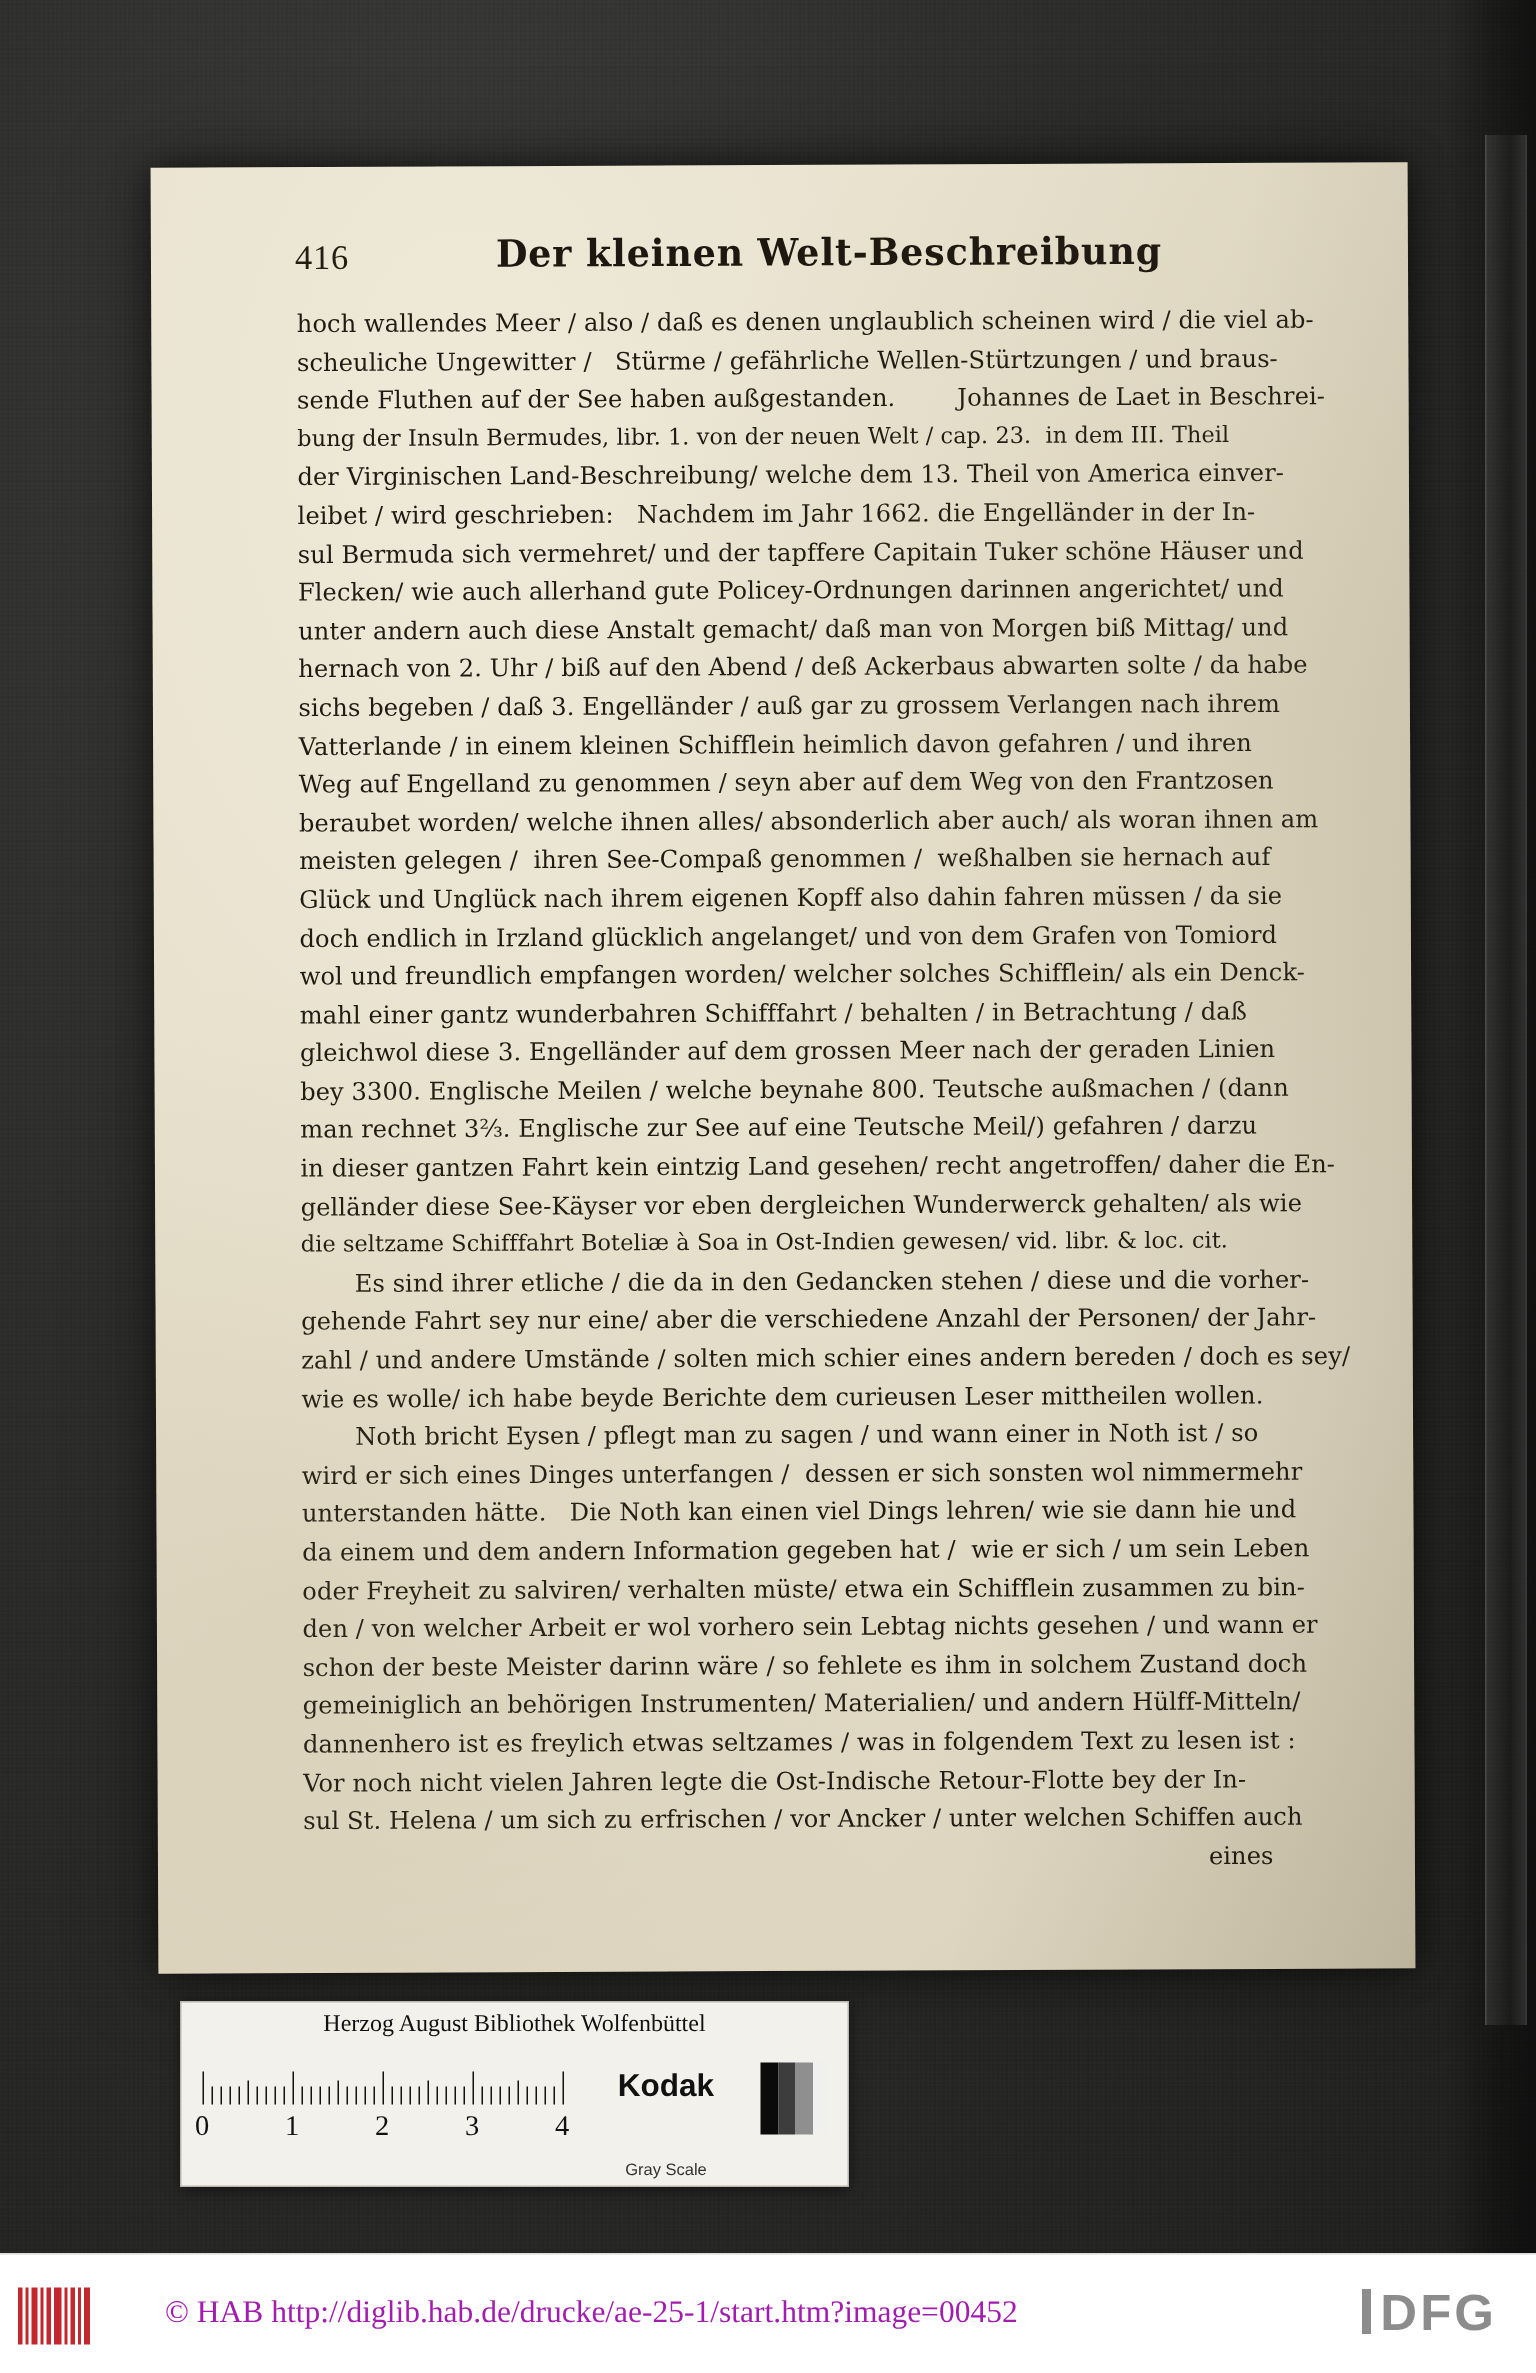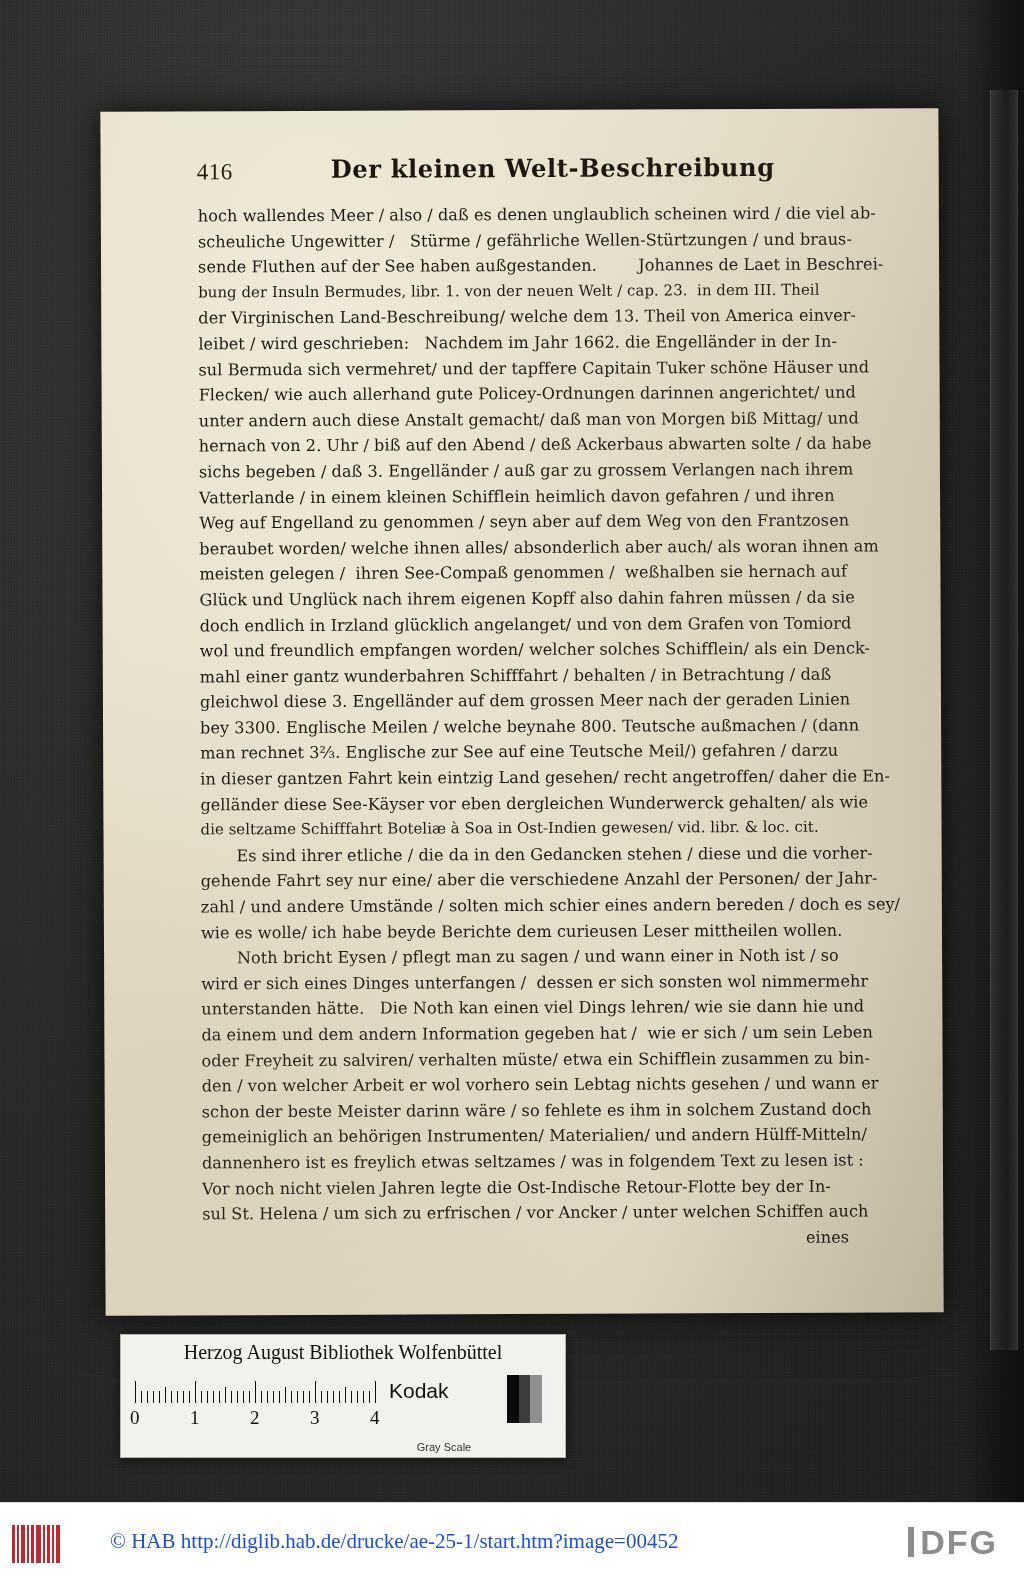--- a/index.html
+++ b/index.html
@@ -145,21 +145,21 @@
     background: #f2f1ec;
     border: 1px solid #b9b6ac;
     box-shadow: 0 2px 10px rgba(0,0,0,0.5);
   }
   .target-title {
     position: absolute;
     left: 0; top: 6px;
     width: 444px;
     text-align: center;
     font-family: "Liberation Serif", serif;
-    font-size: 20px;
+    font-size: 16px;
     color: #111;
   }
   .ruler {
     position: absolute;
     left: 14px;
     top: 42px;
     width: 240px;
     height: 26px;
   }
   .ruler .tick {
@@ -180,22 +180,23 @@
     top: 0;
     font-family: "Liberation Serif", serif;
     font-size: 19px;
     color: #111;
   }
   .kodak-label {
     position: absolute;
     left: 268px;
     top: 44px;
     width: 110px;
+    text-align: center;
     font-family: "Liberation Sans", sans-serif;
-    font-weight: normal;
+    font-weight: bold;
     font-size: 21px;
     color: #111;
   }
   .kodak-sub {
     position: absolute;
     left: 268px;
     top: 70px;
     width: 110px;
     text-align: center;
     font-family: "Liberation Sans", sans-serif;
@@ -222,21 +223,21 @@
     height: 80px;
     background: #ffffff;
     border-top: 1px solid #d8d8d8;
   }
   .footer-credit {
     position: absolute;
     left: 110px;
     top: 26px;
     font-family: "Liberation Serif", serif;
     font-size: 21px;
-    color: #1d4ed8;
+    color: #a21caf;
   }
   .barcode {
     position: absolute;
     left: 12px;
     top: 22px;
     width: 62px;
     height: 38px;
     display: flex;
     align-items: flex-end;
   }

